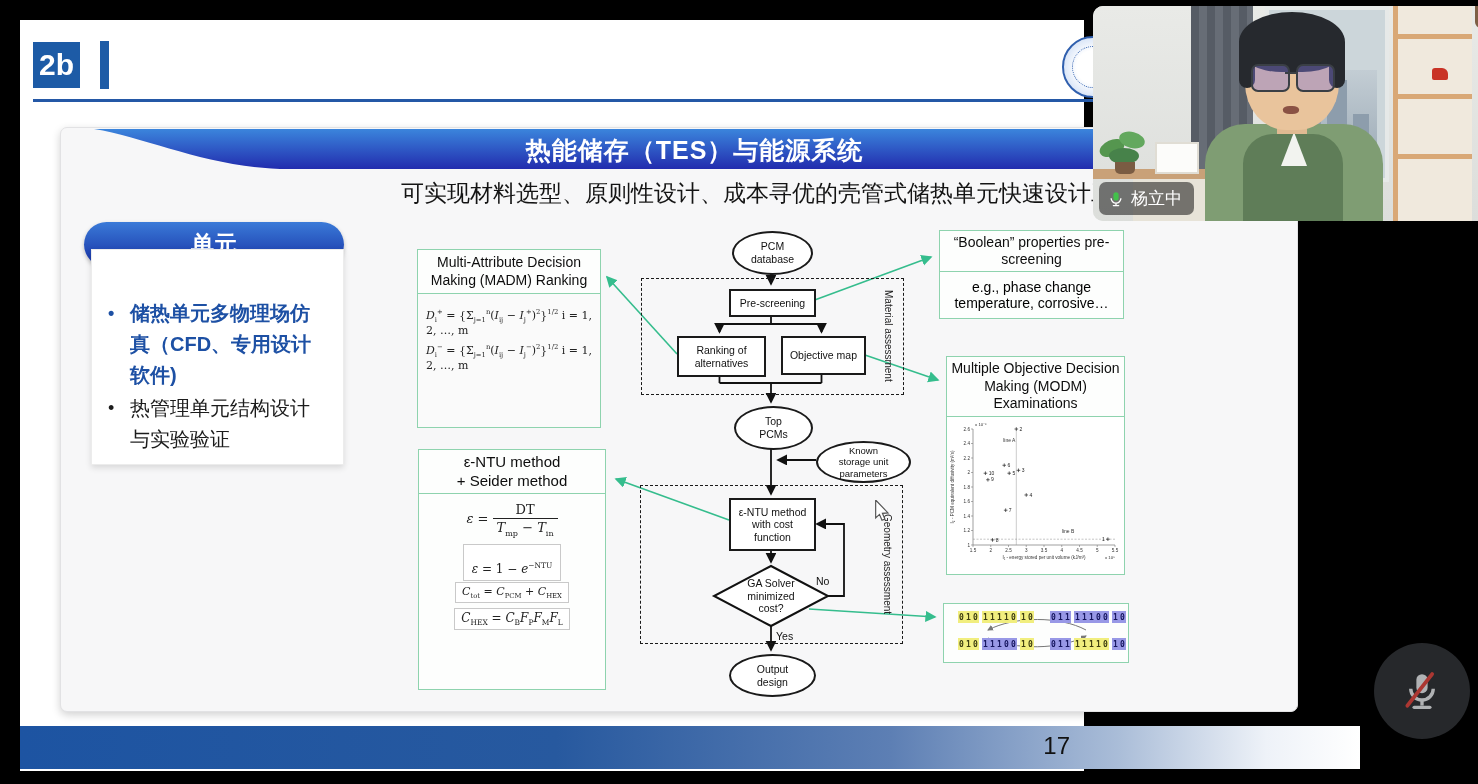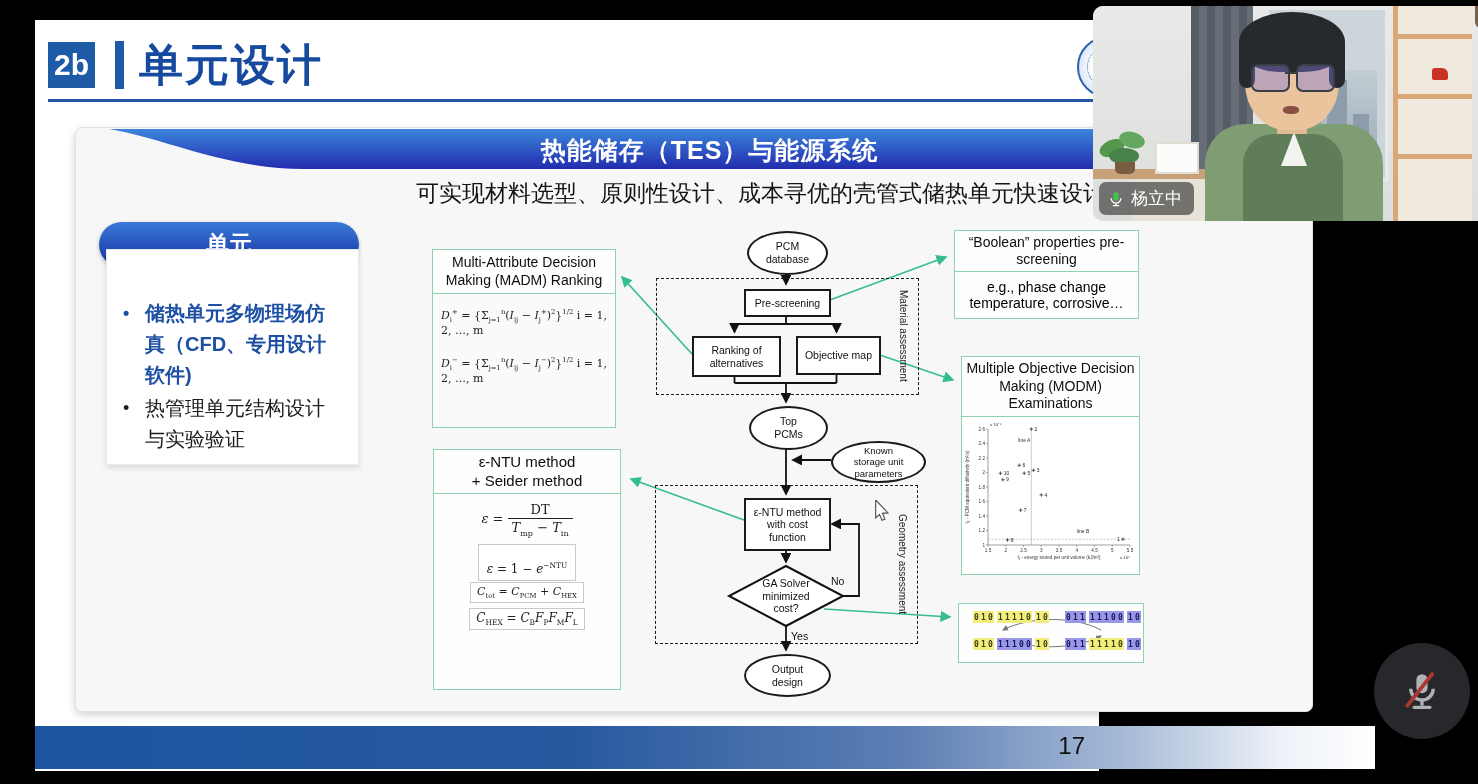--- a/index.html
+++ b/index.html
@@ -1,20 +1,20 @@
 <!DOCTYPE html>
 <html><head>
 <meta charset="utf-8">
 <style>
   html,body{margin:0;padding:0;background:#000;}
   .screen{position:relative;width:1478px;height:784px;background:#000;overflow:hidden;
           font-family:"Liberation Sans",sans-serif;}
 
   
-  .slide{position:absolute;left:35px;top:20px;width:1064px;height:751px;background:#fff;}
+  .slide{position:absolute;left:20px;top:20px;width:1064px;height:751px;background:#fff;}
   .badge{position:absolute;left:13px;top:22px;width:47px;height:46px;background:#1d5ba6;
          color:#fff;font-size:30px;font-weight:bold;display:flex;align-items:center;justify-content:center;}
   .badge-bar{position:absolute;left:80px;top:21px;width:9px;height:48px;background:#1d5ba6;}
   .slide-title{position:absolute;left:104px;top:16px;font-size:44px;font-weight:bold;color:#164a9e;letter-spacing:2px;}
   .header-rule{position:absolute;left:13px;top:79px;width:1315px;height:3px;background:#2458a6;}
   .uni-logo{position:absolute;left:1042px;top:16px;width:58px;height:58px;border-radius:50%;
             border:2px solid #2f5fae;background:radial-gradient(circle,#fff 40%,#dce7f8 70%,#fff 71%);}
   .uni-logo::after{content:"";position:absolute;left:8px;top:8px;right:8px;bottom:8px;border-radius:50%;border:1px dotted #2f5fae;}
 
   
@@ -120,21 +120,20 @@
 </style>
 </head>
 <body>
 
 <div class="screen">
 
   <div class="slide">
 
     <div class="badge">2b</div>
     <div class="badge-bar"></div>
-    <div class="slide-title">单元设计</div>
     <div class="header-rule"></div>
     <div class="uni-logo"></div>
 
     <div class="panel">
 
       <svg class="banner-svg" width="1236" height="50">
         <defs>
           <linearGradient id="bannerGrad" x1="0" y1="0" x2="0" y2="1">
             <stop offset="0" stop-color="#3b85dc"></stop>
               <stop offset="1" stop-color="#222cae"></stop>
@@ -214,21 +213,21 @@
 minimized
 cost?</div>
       <div class="flabel" style="left:755px;top:447px;">No</div>
       <div class="flabel" style="left:715px;top:502px;">Yes</div>
       <div class="fnode ellipse preline" style="left:668px;top:526px;width:83px;height:39px;">Output
 design</div>
 
       <div class="gbox" style="left:356px;top:121px;width:182px;">
         <div class="hd" style="height:44px;">Multi-Attribute Decision Making (MADM) Ranking</div>
         <div class="bd" style="height:133px;background:#fafafa;padding:14px 6px 0 8px;">
-          <div class="formula" style="font-size:11px;margin-bottom:19px;"><em>D</em><sub>i</sub><sup>+</sup><span> = {</span><span>Σ</span><sub>j=1</sub><sup>n</sup><span>(</span><em>I</em><sub>ij</sub><span> − </span><em>I</em><sub>j</sub><sup>+</sup><span>)</span><sup>2</sup><span>}</span><sup>1/2</sup><span>  i = 1, 2, …, m</span></div>
+          <div class="formula" style="font-size:11px;margin-bottom:6px;"><em>D</em><sub>i</sub><sup>+</sup><span> = {</span><span>Σ</span><sub>j=1</sub><sup>n</sup><span>(</span><em>I</em><sub>ij</sub><span> − </span><em>I</em><sub>j</sub><sup>+</sup><span>)</span><sup>2</sup><span>}</span><sup>1/2</sup><span>  i = 1, 2, …, m</span></div>
           <div class="formula" style="font-size:11px;"><em>D</em><sub>i</sub><sup>−</sup><span> = {</span><span>Σ</span><sub>j=1</sub><sup>n</sup><span>(</span><em>I</em><sub>ij</sub><span> − </span><em>I</em><sub>j</sub><sup>−</sup><span>)</span><sup>2</sup><span>}</span><sup>1/2</sup><span>  i = 1, 2, …, m</span></div>
         </div>
       </div>
 
       <div class="gbox" style="left:357px;top:321px;width:186px;">
         <div class="hd preline" style="height:44px;font-size:15px;">ε-NTU method
 + Seider method</div>
         <div class="bd" style="height:195px;text-align:center;padding-top:8px;">
           <div class="formula" style="font-size:13px;"><em>ε</em><span> = </span><span class="frac"><span class="num"><span>DT</span></span><span class="den"><em>T</em><sub>mp</sub><span> − </span><em>T</em><sub>in</sub></span></span></div>
           <div class="fbox" style="margin-top:6px;">

